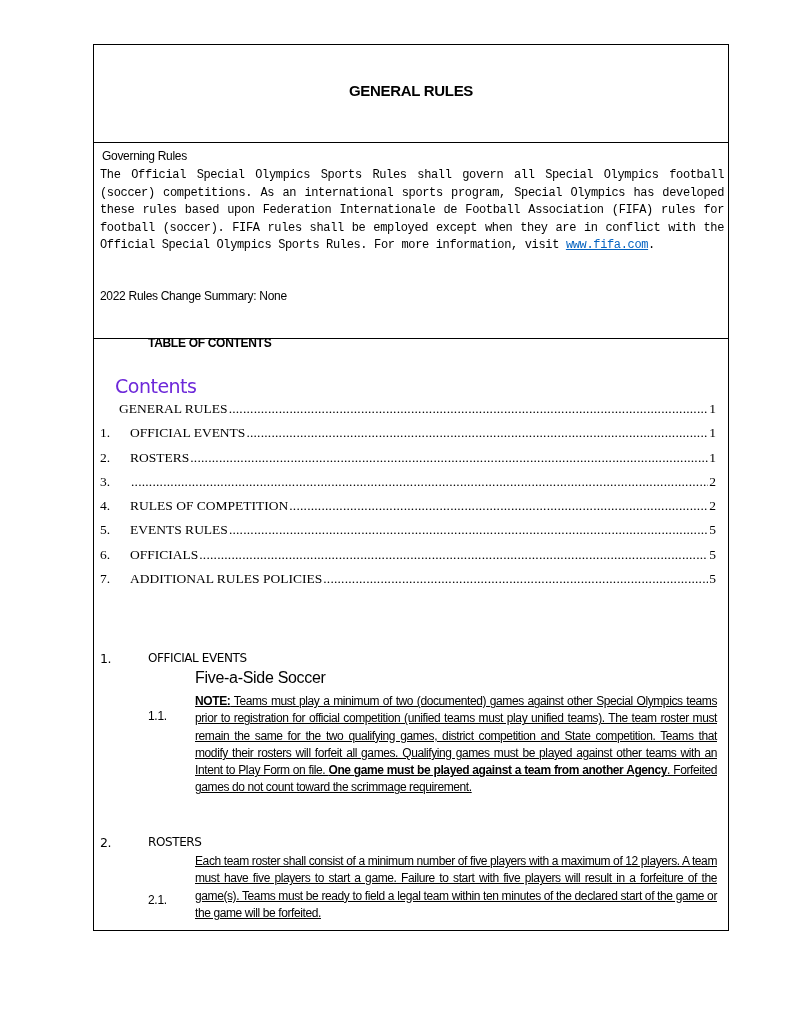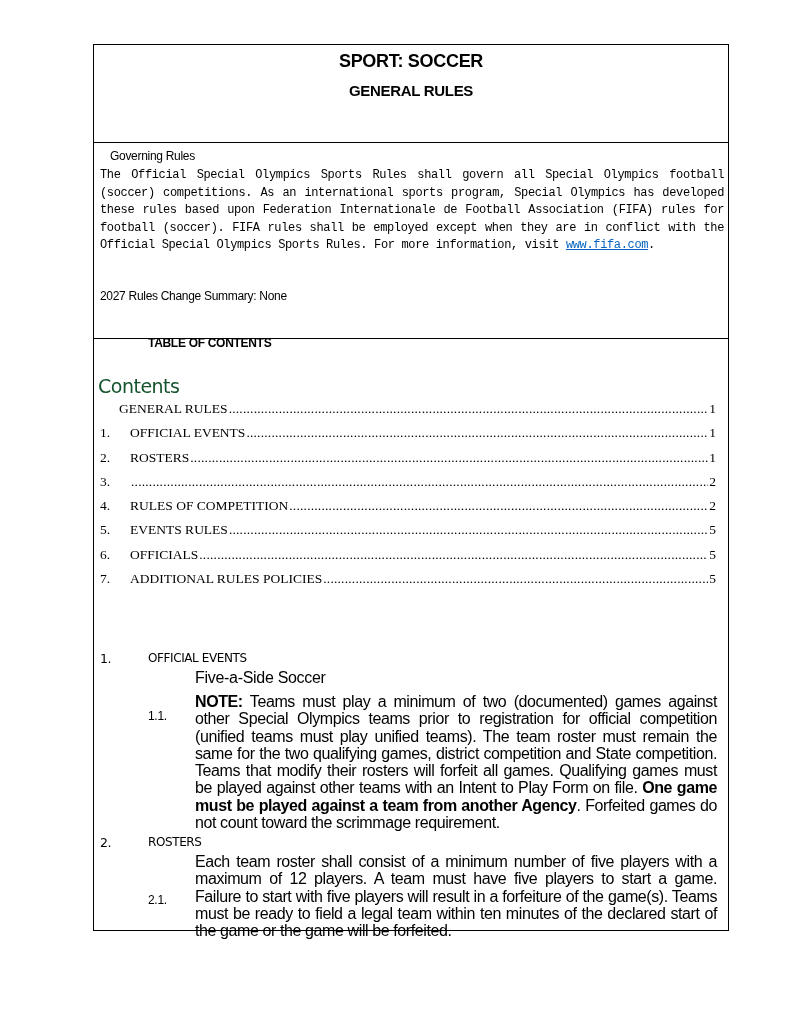--- a/index.html
+++ b/index.html
@@ -22,40 +22,40 @@
     position: absolute; left: 0; right: 0;
     border-top: 1px solid #000;
   }
   .title {
     position: absolute; left: 0; right: 0; text-align: center;
     font-weight: bold; letter-spacing: -0.3px;
   }
   .t1 { top: 6px; font-size: 18px; }
   .t2 { top: 37px; font-size: 15px; }
   .gov-label {
-    position: absolute; left: 16px; top: 104px; font-size: 12px;
+    position: absolute; left: 8px; top: 104px; font-size: 12px;
     letter-spacing: -0.3px;
   }
   .gov-body {
     position: absolute; left: 6px; top: 122px; width: 624px;
     font-size: 12px; line-height: 17.5px; text-align: justify;
     letter-spacing: -0.35px;
     font-family: Liberation Mono, monospace;
   }
   .link { color: #0563c1; text-decoration: underline; }
   .summary {
     position: absolute; left: 6px; top: 244px; font-size: 12px;
     letter-spacing: -0.3px;
   }
   .toc-heading {
     position: absolute; left: 54px; top: 291px; font-size: 12px; font-weight: bold;
     letter-spacing: -0.3px;
   }
   .contents-title {
-    position: absolute; left: 4px; top: 330px; font-size: 19px; color: #14532d;
+    position: absolute; left: 21px; top: 330px; font-size: 19px; color: #6d28d9;
     font-family: "DejaVu Sans", sans-serif; font-weight: normal; letter-spacing: -0.5px;
   }
   .toc-list {
     position: absolute; left: 0; top: 356px; width: 622px;
     font-family: "Liberation Serif", serif; font-size: 13.5px;
   }
   .toc-row {
     display: flex; align-items: baseline; height: 24.3px;
   }
   .toc-num { width: 36px; padding-left: 6px; flex: none; }
@@ -79,38 +79,38 @@
     font-family: "DejaVu Sans", sans-serif; letter-spacing: -0.4px;
   }
   .sub-num {
     position: absolute; left: 54px; font-size: 12px; letter-spacing: -0.3px; margin-top: 40px;
   }
   .sub-title {
     position: absolute; left: 101px; font-size: 16px; letter-spacing: -0.3px;
   }
   .para {
     position: absolute; left: 101px; width: 522px;
-    font-size: 16px; line-height: 17.3px; text-align: justify;
+    font-size: 12px; line-height: 17.3px; text-align: justify;
     letter-spacing: -0.4px;
+    text-decoration: underline;
   }
   .bold { font-weight: bold; }
 </style>
 </head>
 <body>
 
 <div class="frame">
-  <div class="title t1">SPORT: SOCCER</div>
   <div class="title t2">GENERAL RULES</div>
 
   <div class="hline" style="top:97px"></div>
 
   <div class="gov-label">Governing Rules</div>
   <div class="gov-body"><span>The Official Special Olympics Sports Rules shall govern all Special Olympics football (soccer) competitions. As an international sports program, Special Olympics has developed these rules based upon Federation Internationale de Football Association (FIFA) rules for football (soccer).  FIFA rules shall be employed except when they are in conflict with the Official Special Olympics Sports Rules.  For more information, visit </span><a class="link">www.fifa.com</a><span>.</span></div>
 
-  <div class="summary">2027 Rules Change Summary: None</div>
+  <div class="summary">2022 Rules Change Summary: None</div>
 
   <div class="hline" style="top:293px"></div>
 
   <div class="toc-heading">TABLE OF CONTENTS</div>
   <div class="contents-title">Contents</div>
 
   <div class="toc-list">
     <div class="toc-row indent">
       <span class="toc-num"></span>
       <span class="toc-label">GENERAL RULES</span>

